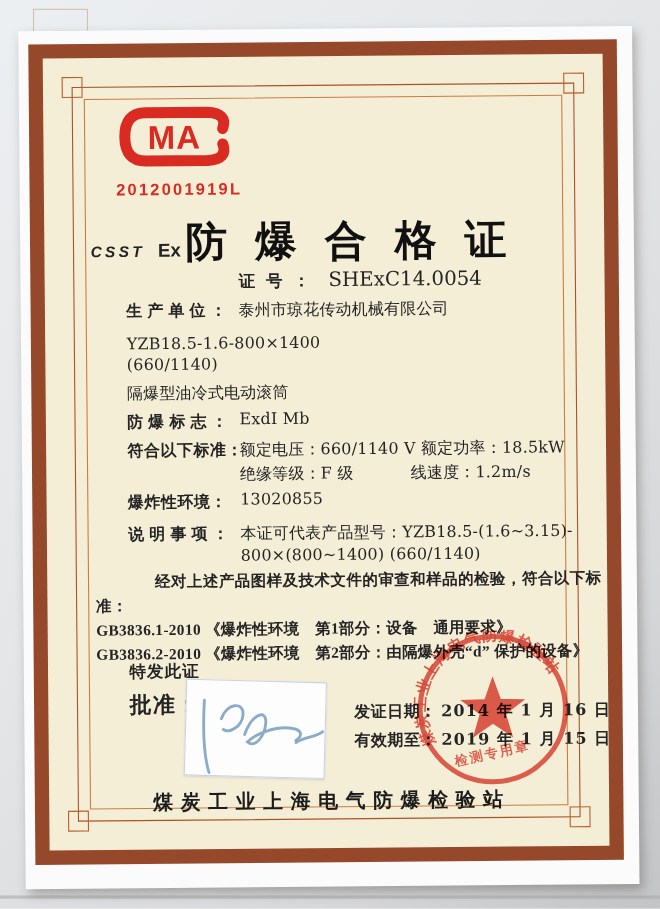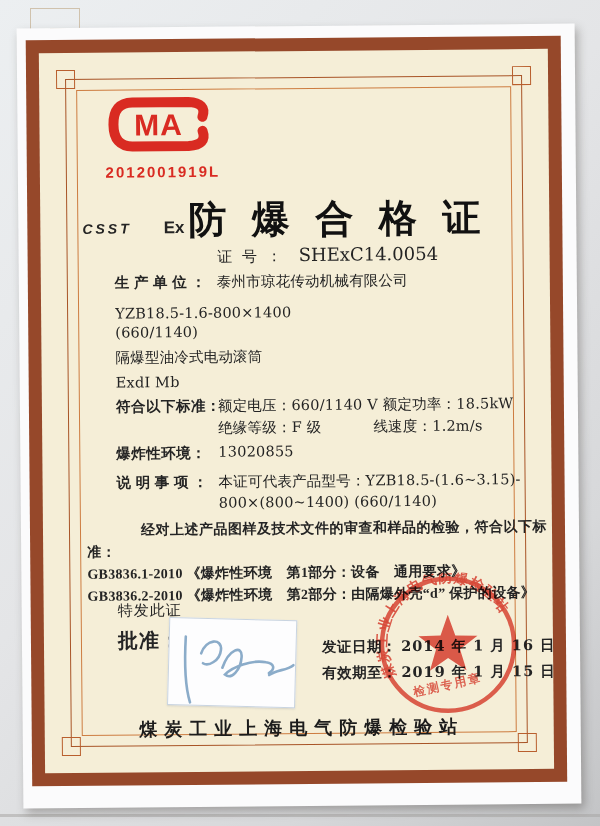--- a/index.html
+++ b/index.html
@@ -27,41 +27,41 @@
   .csq.bl{left:17px;bottom:17px;} .csq.br{right:17px;bottom:17px;}
 
   .content{position:absolute;inset:0;color:#242424;}
 
   .logo-wrap{position:absolute;left:70px;top:66px;width:150px;text-align:center;}
   .cma-num{color:#d92b22;font-weight:bold;font-size:15px;letter-spacing:2px;margin-top:4px;
     font-family:"Liberation Sans",sans-serif;}
 
   .title-row{position:absolute;left:64px;top:168px;display:flex;align-items:baseline;white-space:nowrap;}
   .csst{font-size:14px;font-weight:bold;letter-spacing:3px;font-family:"Liberation Sans",sans-serif;font-style:italic;}
-  .exlbl{font-size:17px;font-weight:bold;margin-left:32px;font-family:"Liberation Sans",sans-serif;}
+  .exlbl{font-size:17px;font-weight:bold;margin-left:12px;font-family:"Liberation Sans",sans-serif;}
   .big-title{font-size:38px;font-weight:bold;letter-spacing:8px;margin-left:4px;color:#111;}
 
   .certno{position:absolute;left:0;right:0;top:218px;text-align:center;transform:translateX(30px);white-space:nowrap;}
-  .certno .lbl{font-size:15px;font-weight:normal;letter-spacing:3px;}
+  .certno .lbl{font-size:15px;font-weight:bold;letter-spacing:3px;}
   .certno .val{font-size:18px;margin-left:10px;font-family:"DejaVu Serif",serif;}
 
   .fields{position:absolute;left:96px;top:246px;right:28px;font-size:14.5px;}
   .frow{display:flex;align-items:flex-start;white-space:nowrap;}
   .flabel{width:102px;flex:0 0 102px;font-weight:bold;letter-spacing:.5px;}
   .fval{font-family:"DejaVu Serif",serif;letter-spacing:.2px;}
   .fval .l2{margin-top:3px;}
   .gap-wide{display:inline-block;width:52px;}
   .mb14{margin-bottom:13px;} .mb8{margin-bottom:8px;} .mb7{margin-bottom:7px;}
   .mb6{margin-bottom:6px;} .mb10{margin-bottom:10px;}
 
   .stmt{position:absolute;left:66px;top:492px;right:24px;font-size:14px;font-weight:bold;line-height:22px;}
   .stmt .first{text-indent:54px;letter-spacing:.5px;}
   .stmt .gb{letter-spacing:.3px;}
 
-  .issue-note{position:absolute;left:96px;top:574px;font-size:15px;font-weight:normal;letter-spacing:1px;}
+  .issue-note{position:absolute;left:96px;top:574px;font-size:15px;font-weight:bold;letter-spacing:1px;}
   .approve{position:absolute;left:96px;top:600px;font-size:20px;font-weight:bold;letter-spacing:1px;}
 
   .sig-patch{position:absolute;left:146px;top:592px;width:126px;height:86px;background:#fdfdfe;
     border:1px solid #c9d4e0;transform:rotate(2deg);box-shadow:0 1px 2px rgba(120,130,150,.25);}
   .sig{position:absolute;left:150px;top:598px;transform:rotate(-4deg);}
 
   .dates{position:absolute;left:300px;top:612px;font-size:14.5px;font-weight:bold;white-space:nowrap;}
   .dates .row{margin-bottom:7px;letter-spacing:.5px;}
   .dates .dval{font-weight:bold;font-family:"DejaVu Serif",serif;letter-spacing:1px;}
 
@@ -118,20 +118,21 @@
       <div class="frow mb8">
         <span class="fval">
           <div>YZB18.5-1.6-800×1400</div>
           <div class="l2">(660/1140)</div>
         </span>
       </div>
       <div class="frow mb7">
         <span class="fval">隔爆型油冷式电动滚筒</span>
       </div>
       <div class="frow mb7">
+        <span class="flabel">防 爆 标 志 ：</span>
         <span class="fval">ExdI Mb</span>
       </div>
       <div class="frow mb6">
         <span class="flabel">符合以下标准：</span>
         <span class="fval">
           <div>额定电压：660/1140 V 额定功率：18.5kW</div>
           <div class="l2">
             <span>绝缘等级：F 级</span><span class="gap-wide"></span><span>线速度：1.2m/s</span>
           </div>
         </span>

